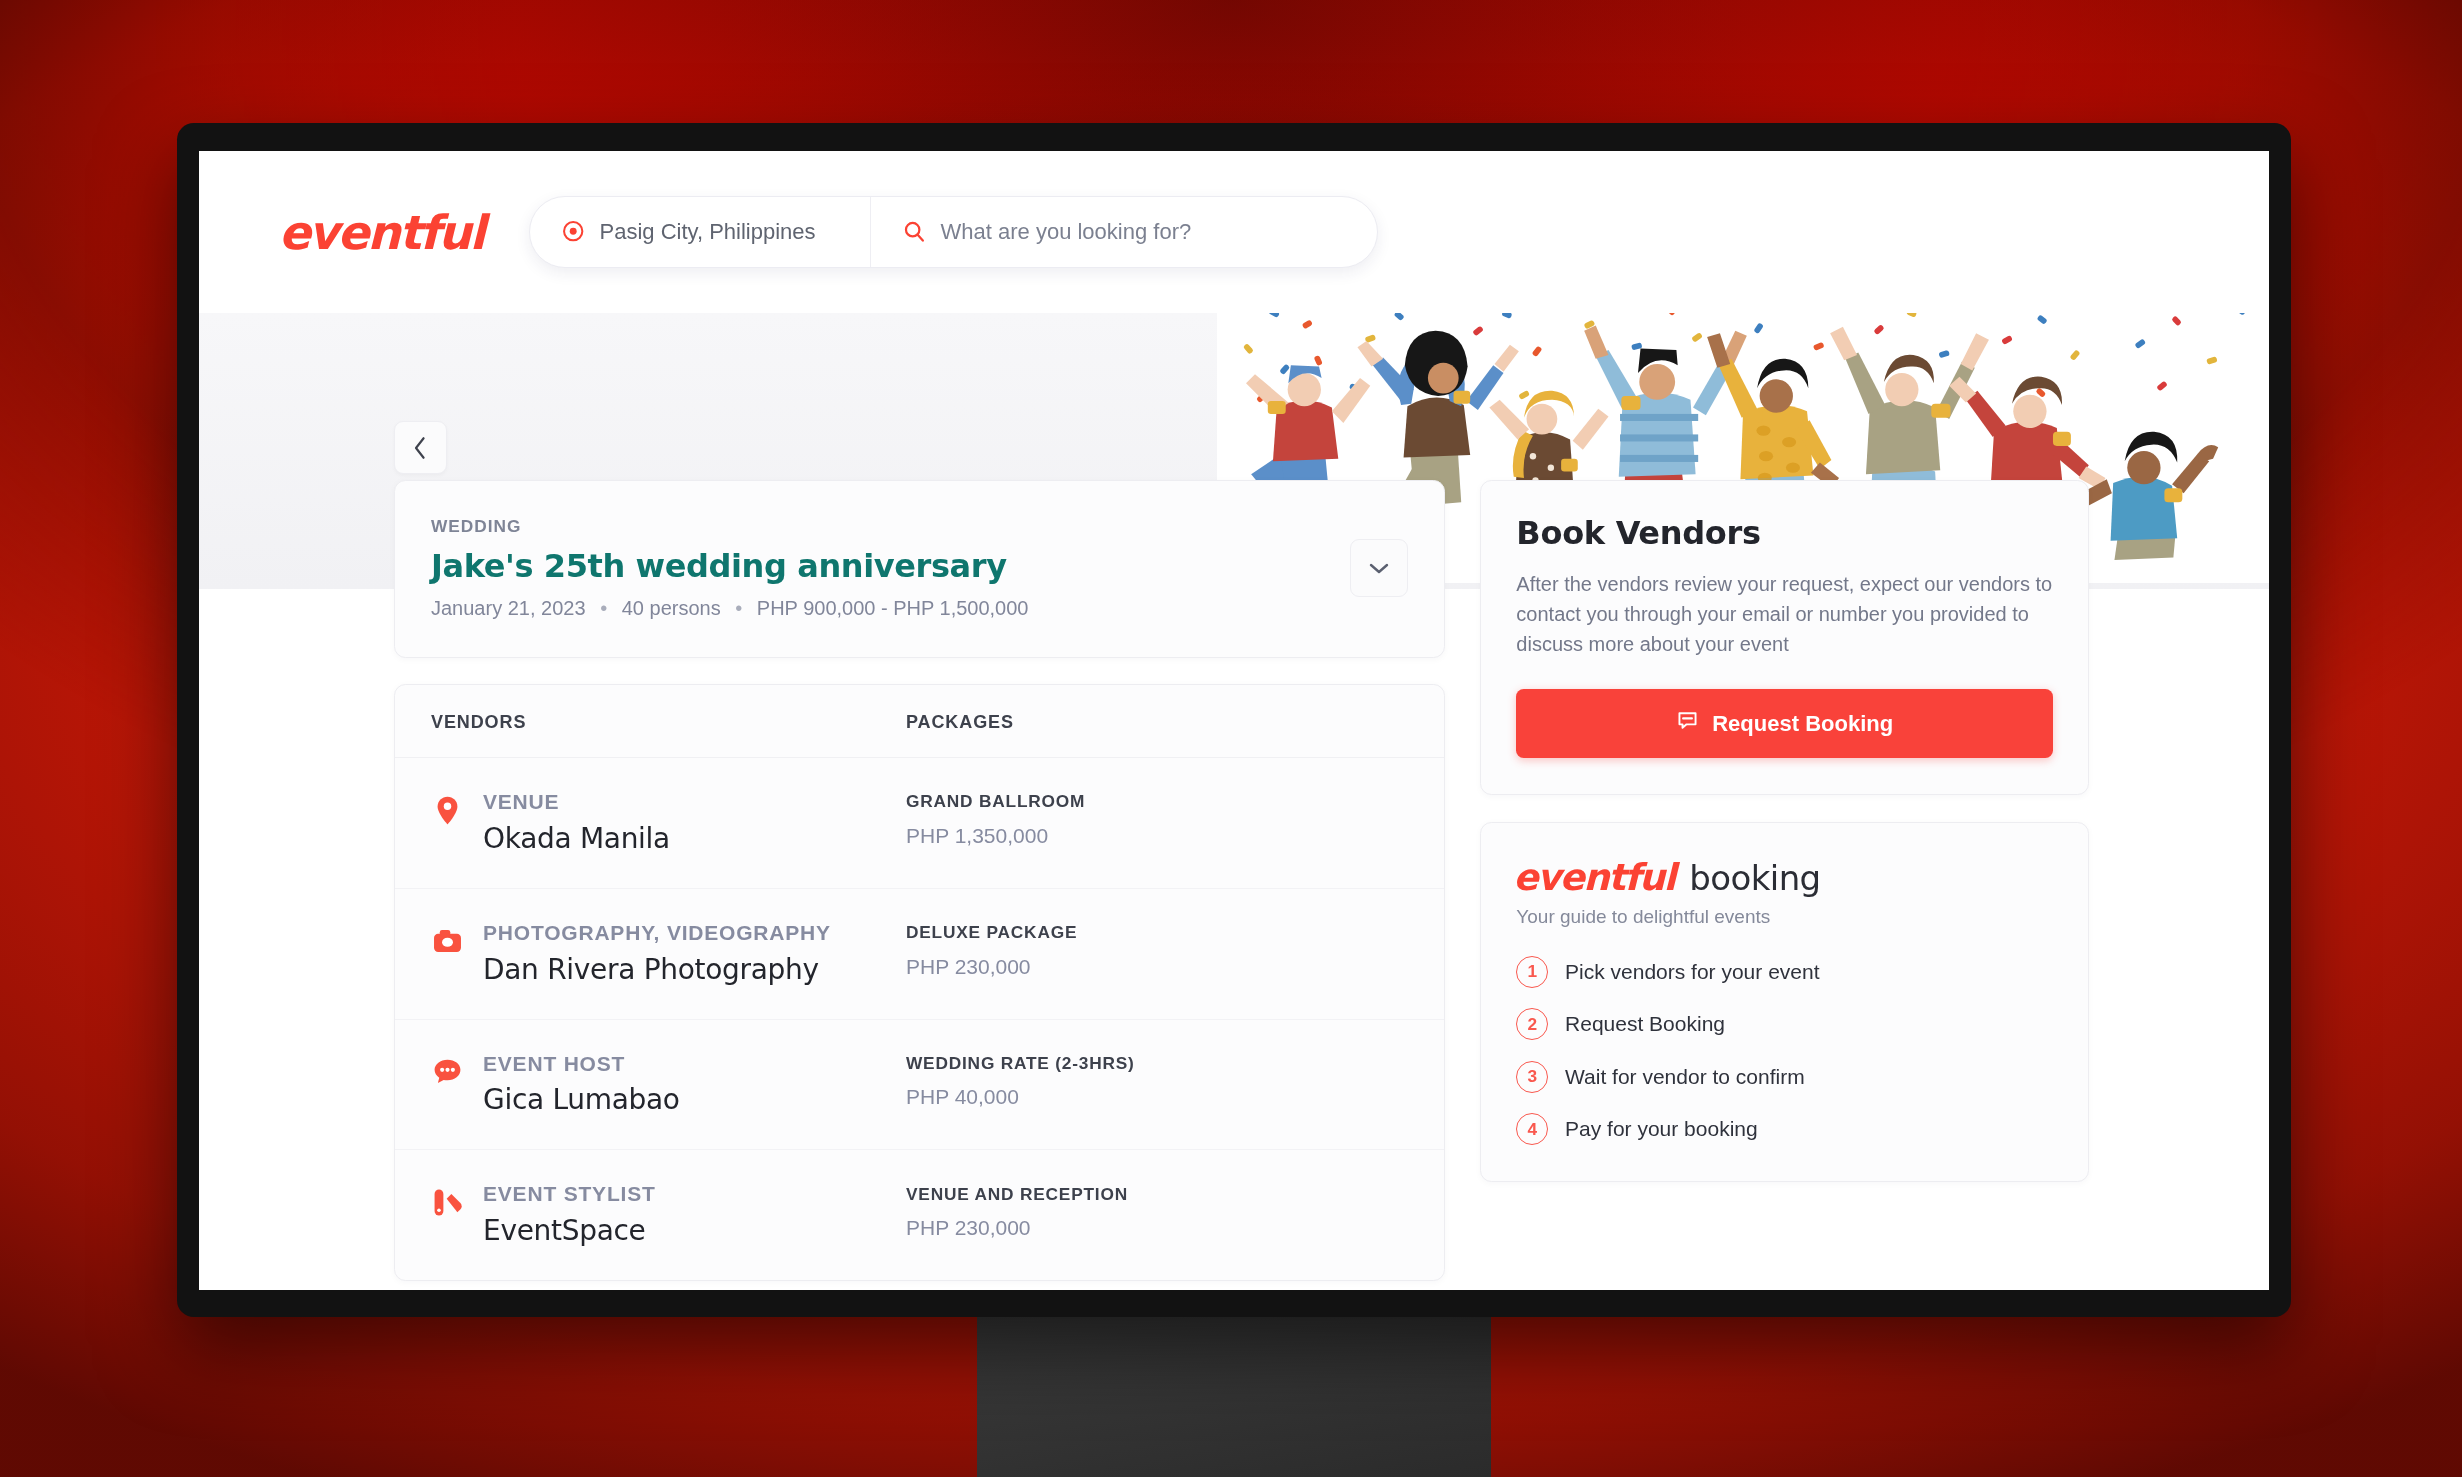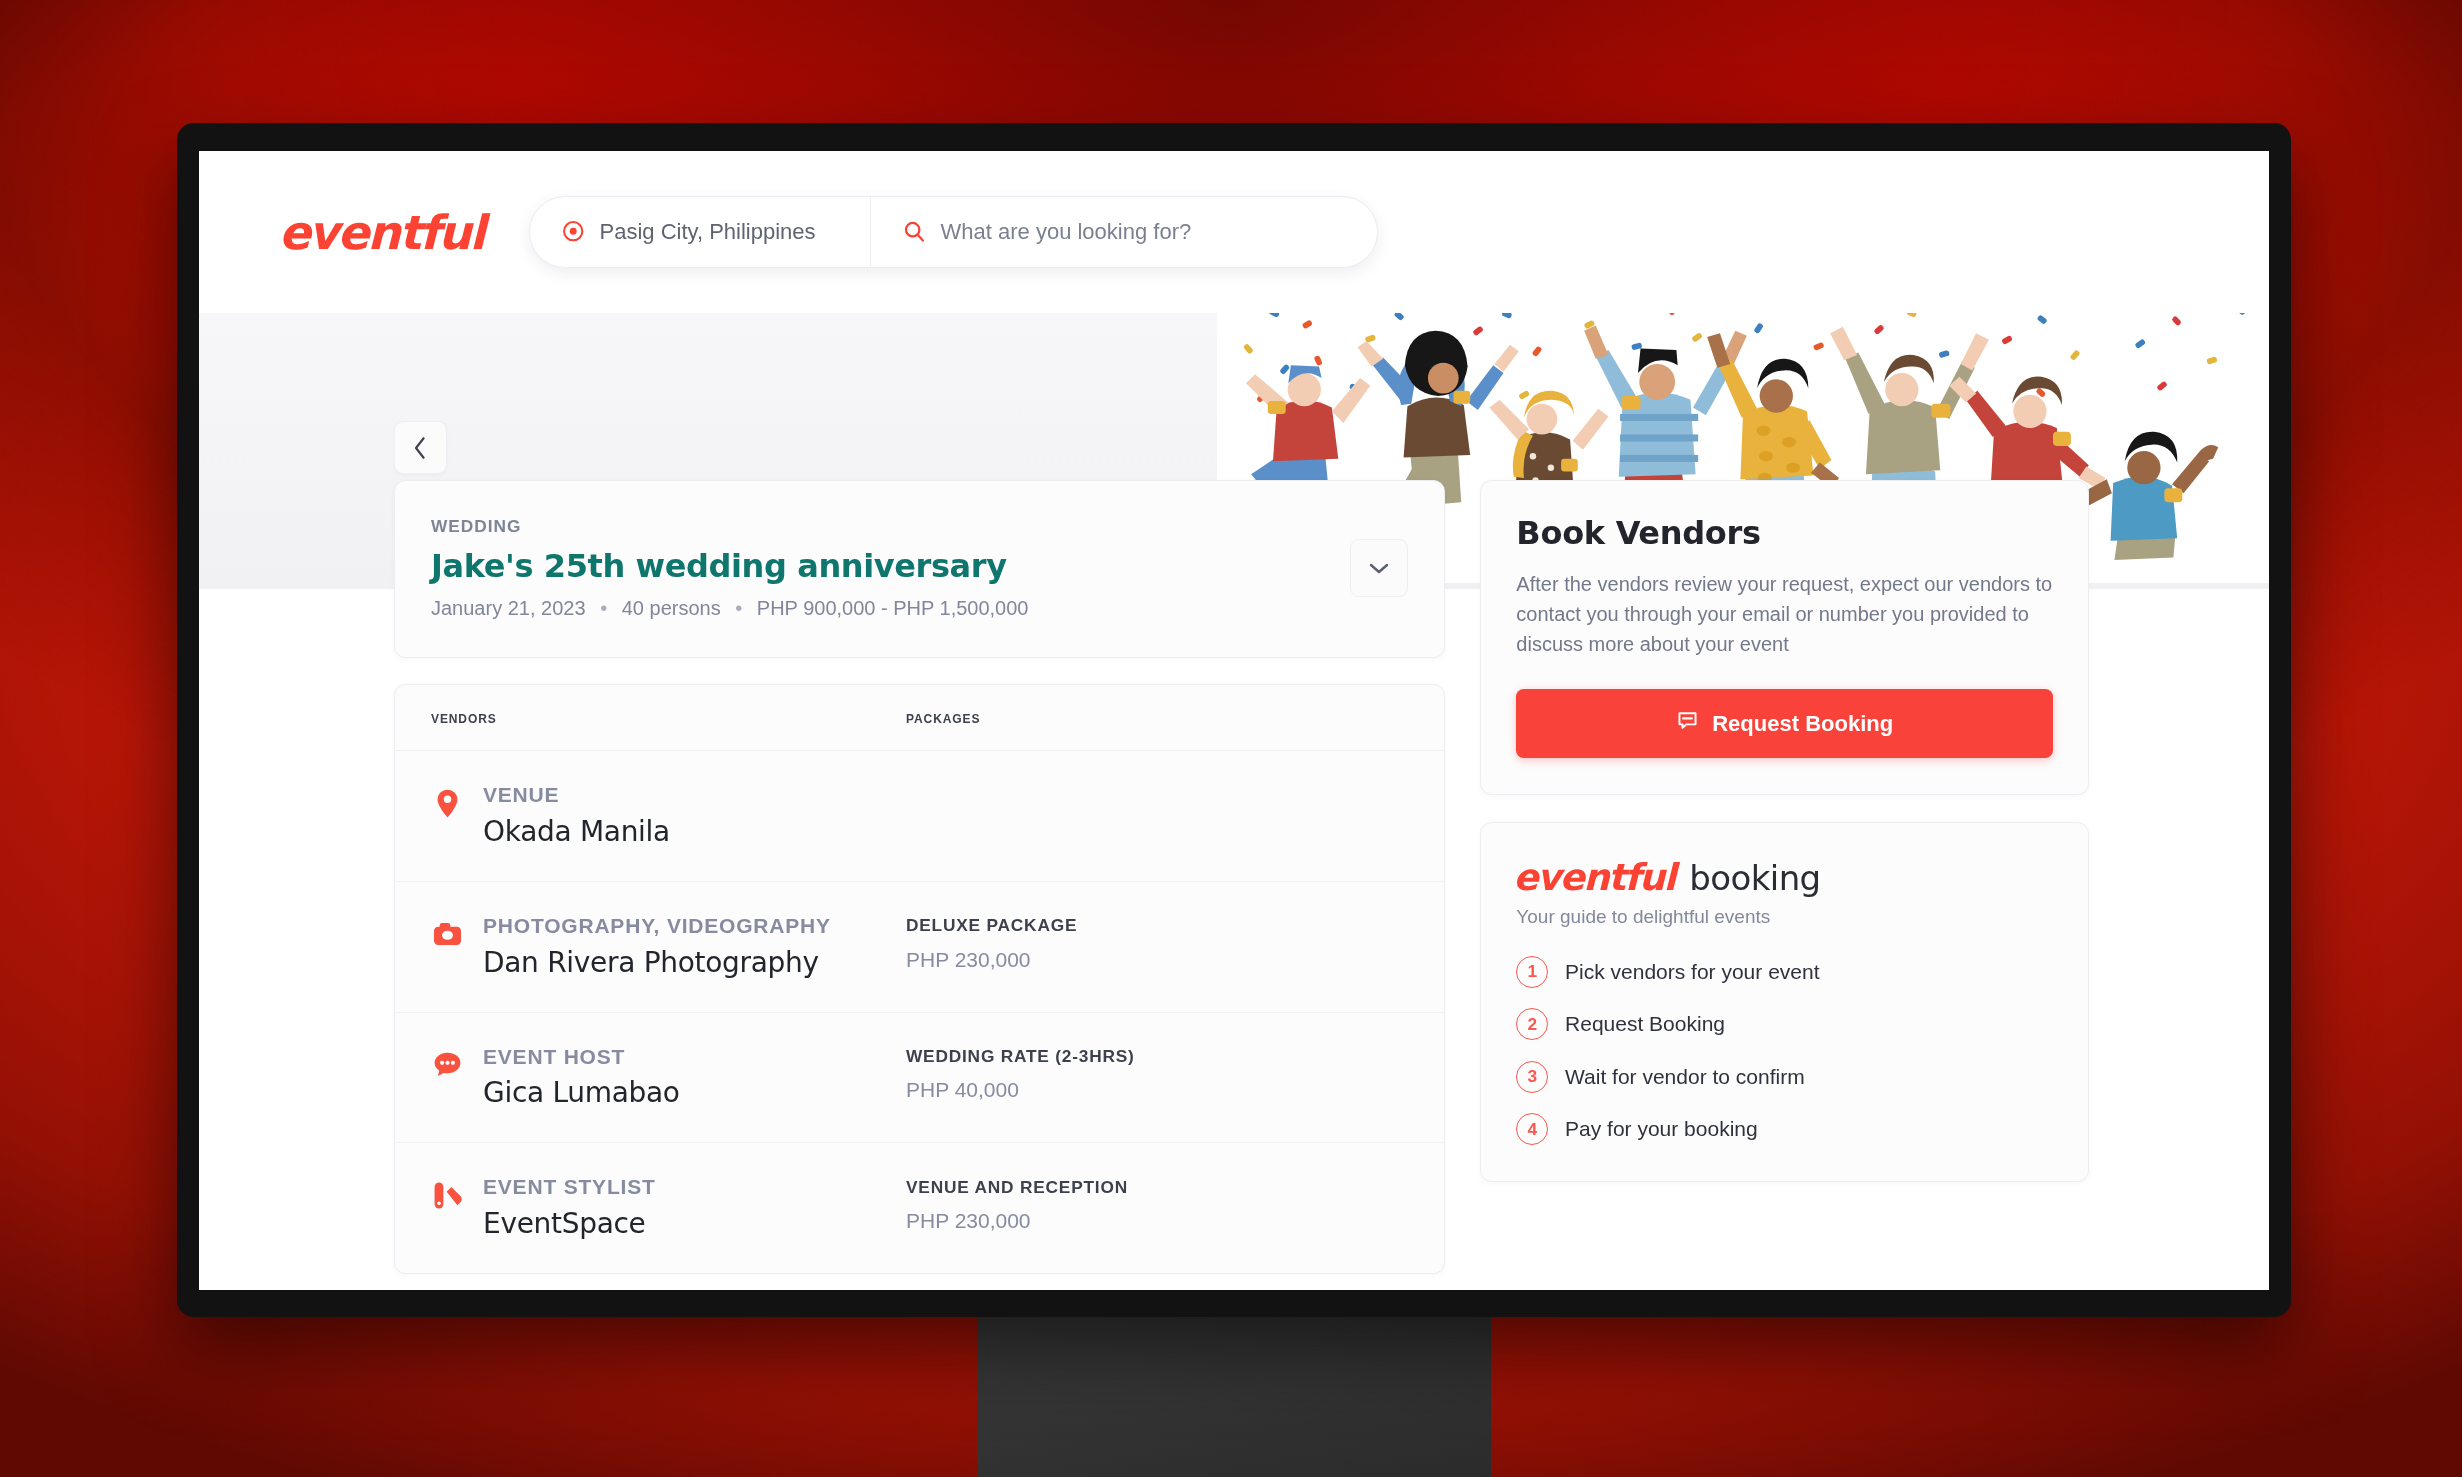--- a/index.html
+++ b/index.html
@@ -206,21 +206,21 @@
     color: #5b6070; flex: none;
   }
 
   
   .table-card { margin-top: 26px; overflow: hidden; }
   .thead {
     display: flex; padding: 27px 36px 24.4px 36px;
     border-bottom: 1px solid #f0f0f3;
   }
   .th {
-    font-size: 12px; font-weight: 800; letter-spacing: 0.9px;
+    font-size: 18px; font-weight: 800; letter-spacing: 0.9px;
     color: #3d414c; text-transform: uppercase;
   }
   .th.c1 { width: 475px; }
   .th.c2 { flex: 1; }
 
   .trow {
     display: flex; align-items: flex-start;
     padding: 32px 36px 33px 36px;
     border-bottom: 1px solid #f2f2f5;
   }
@@ -538,20 +538,24 @@
                     <svg width="33" height="33" viewBox="0 0 24 24">
                       <path d="M12 2c-4 0-7.2 3.1-7.2 7 0 5.3 7.2 13 7.2 13s7.2-7.7 7.2-13c0-3.9-3.2-7-7.2-7z" fill="#f9523f"></path>
                       <circle cx="12" cy="8.9" r="2.7" fill="#ffffff"></circle>
                     </svg>
                   </span>
                   <div>
                     <div class="vendor-cat">VENUE</div>
                     <div class="vendor-name">Okada Manila</div>
                   </div>
                 </div>
+                <div class="cell2">
+                  <div class="pkg-name">GRAND BALLROOM</div>
+                  <div class="pkg-price">PHP 1,350,000</div>
+                </div>
               </div>
 
               <div class="trow">
                 <div class="cell1">
                   <span class="vicon">
                     <svg width="33" height="33" viewBox="0 0 24 24">
                       <rect x="2.2" y="6.4" width="19.6" height="13.2" rx="3" fill="#f9523f"></rect>
                       <rect x="6.4" y="3.6" width="7.6" height="4.6" rx="1.6" fill="#f9523f"></rect>
                       <ellipse cx="12" cy="12.6" rx="4" ry="3.3" fill="#ffffff"></ellipse>
                     </svg>

